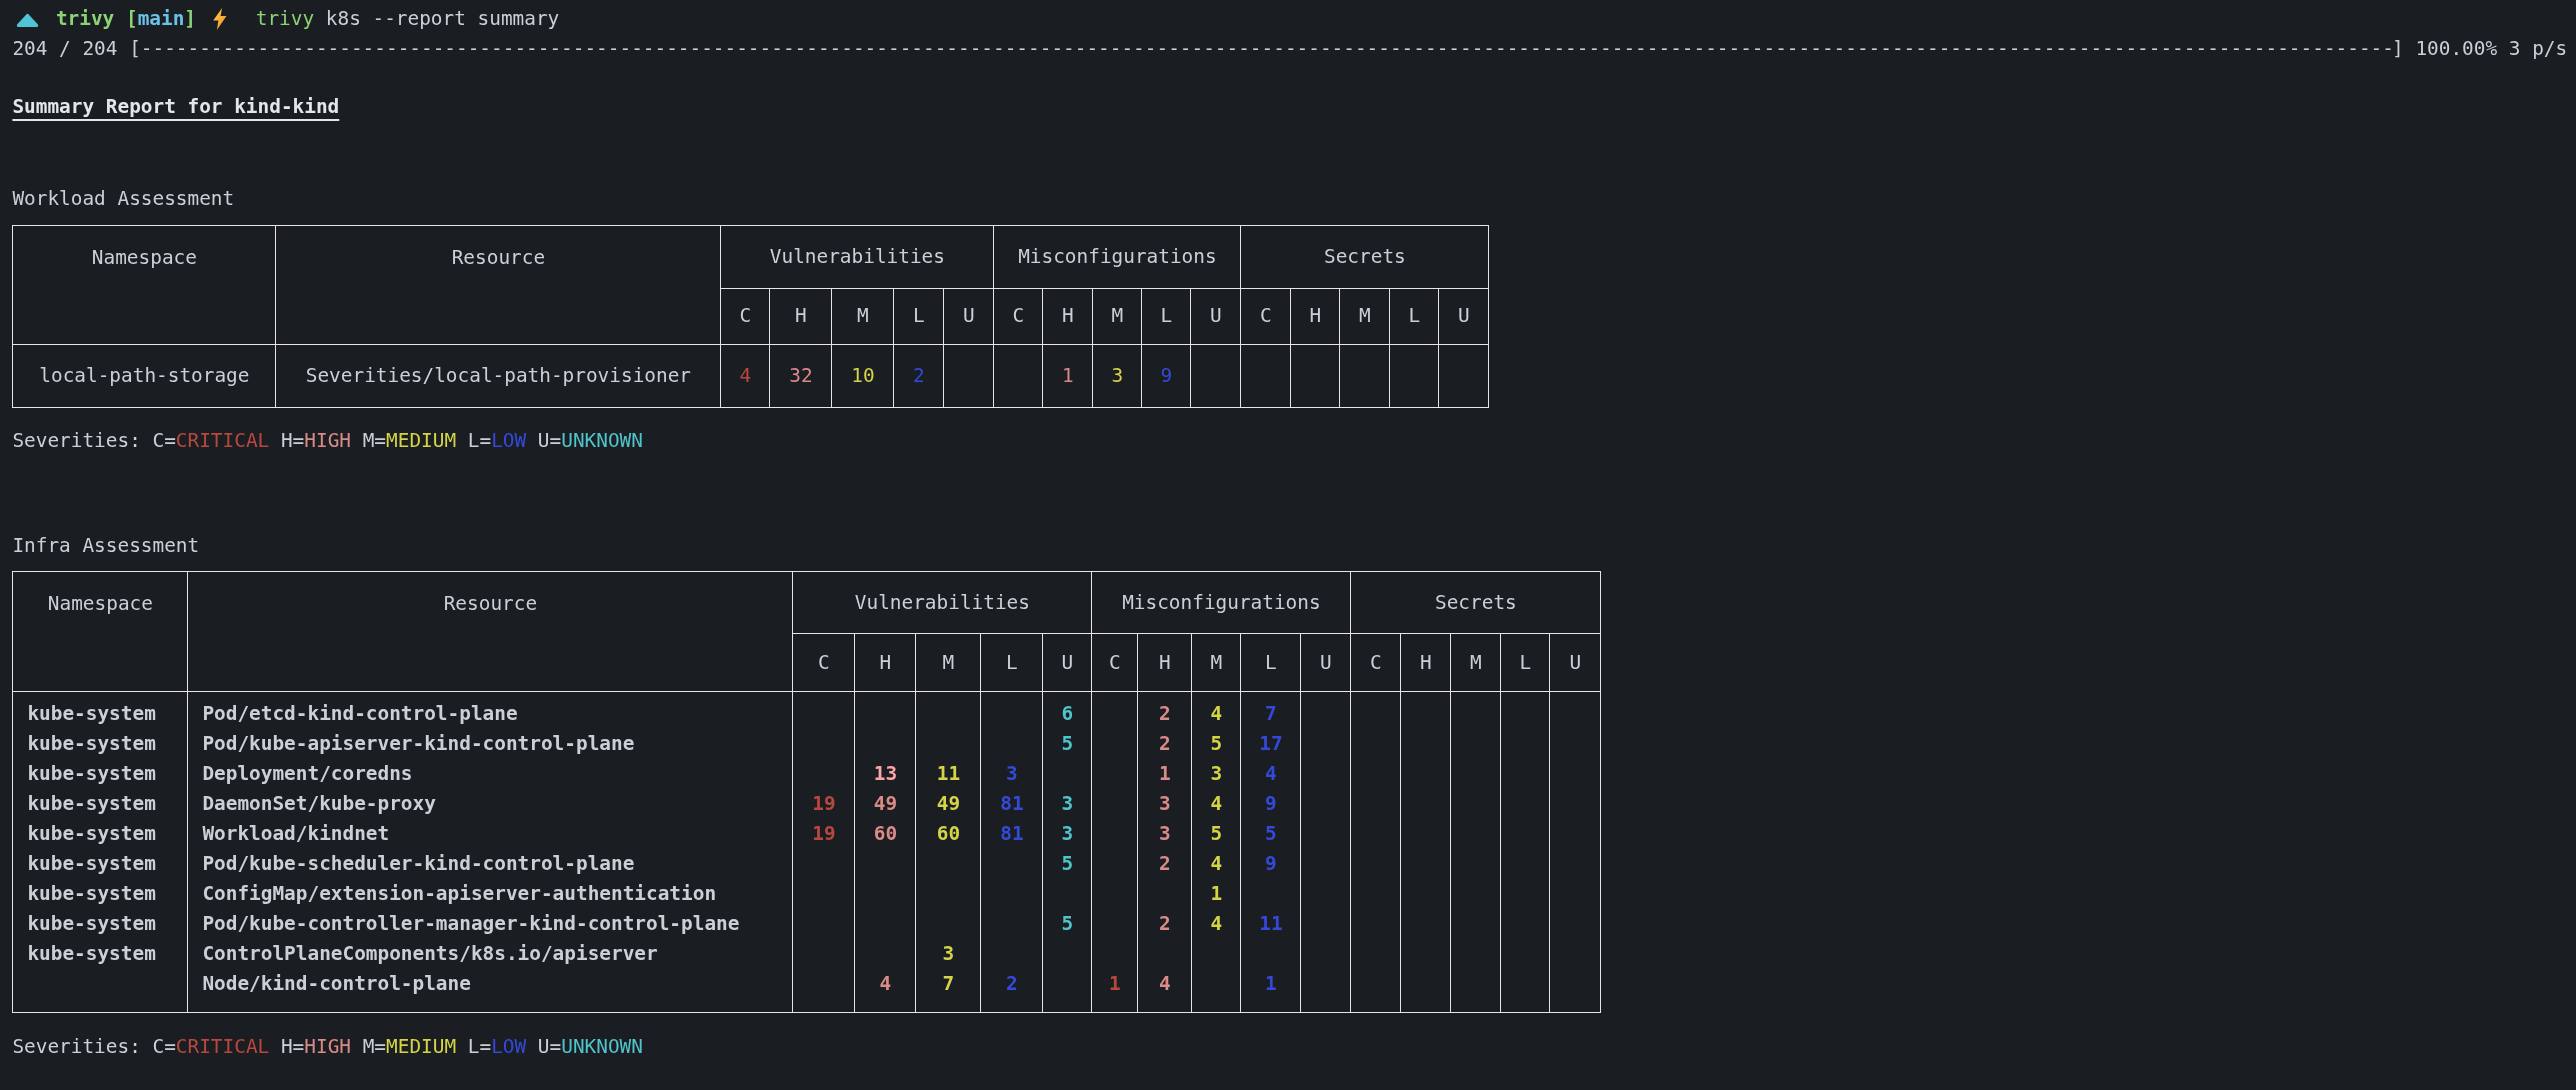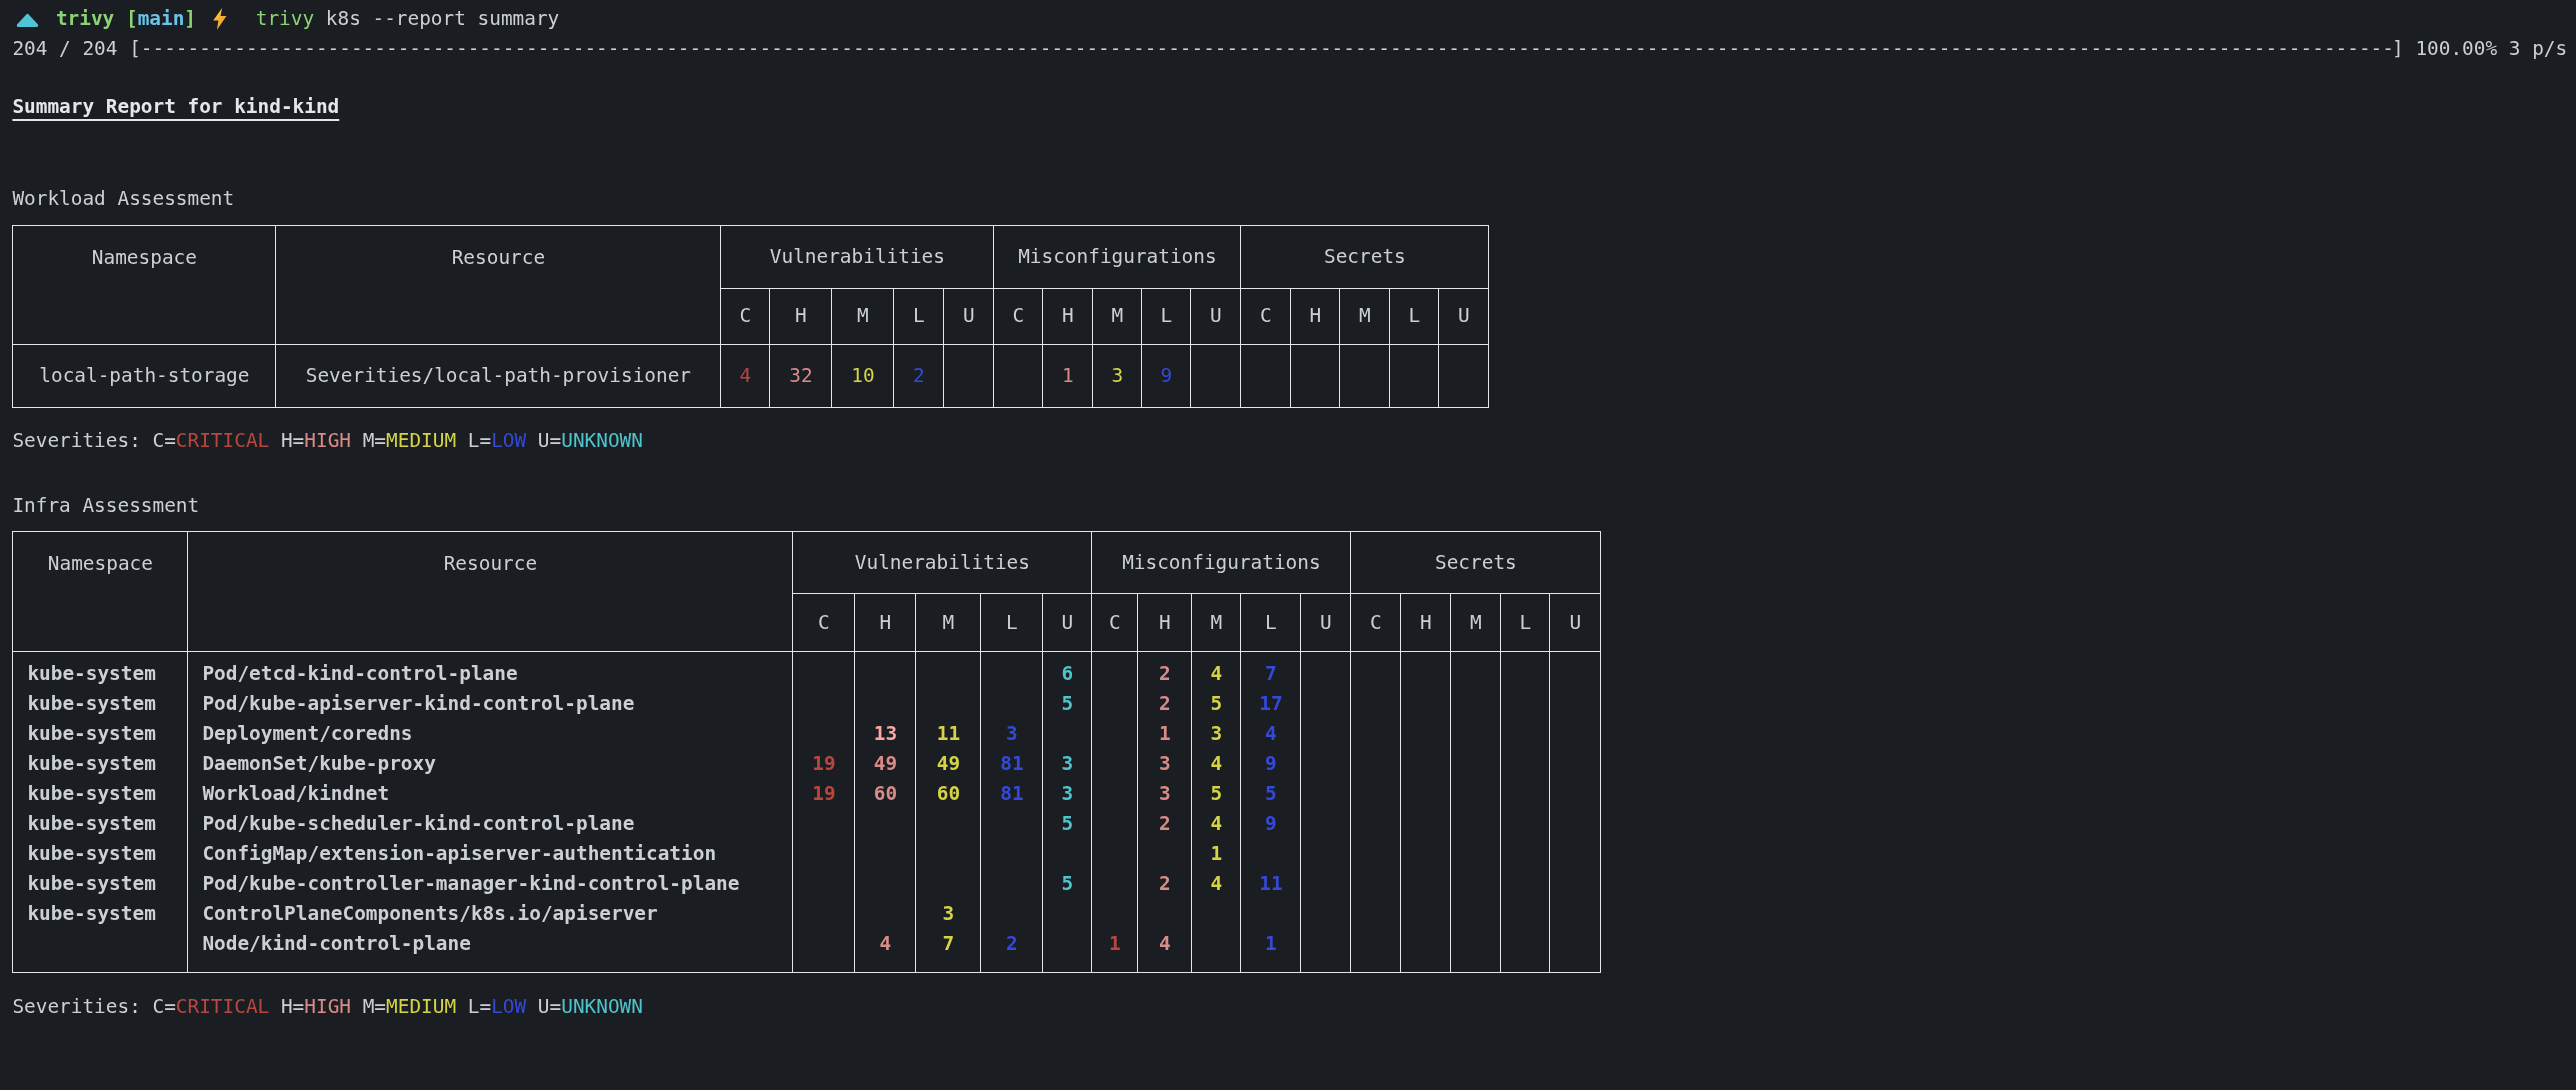--- a/index.html
+++ b/index.html
@@ -34,21 +34,21 @@
     margin-top: 28px;
     display: inline-block;
     font-weight: bold;
     color: #e3e6ea;
     text-decoration: underline;
     text-decoration-thickness: 1.8px;
     text-underline-offset: 6.2px;
   }
   .section-heading { height: 30px; }
   .heading-workload { margin-top: 62px; }
-  .heading-infra { margin-top: 35px; }
+  .heading-infra { margin-top: 75px; }
 
   
   table.report-table {
     border-collapse: collapse;
     table-layout: fixed;
     margin-top: 10.6px;
   }
   .report-table th, .report-table td {
     border: 1.8px solid #e4e6e8;
     font-weight: normal;

